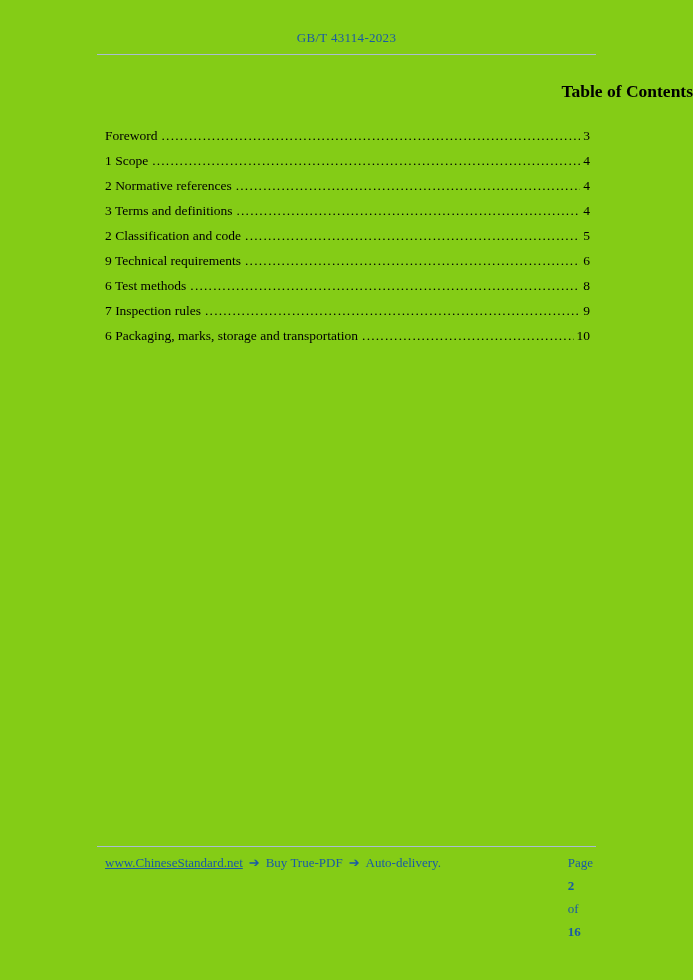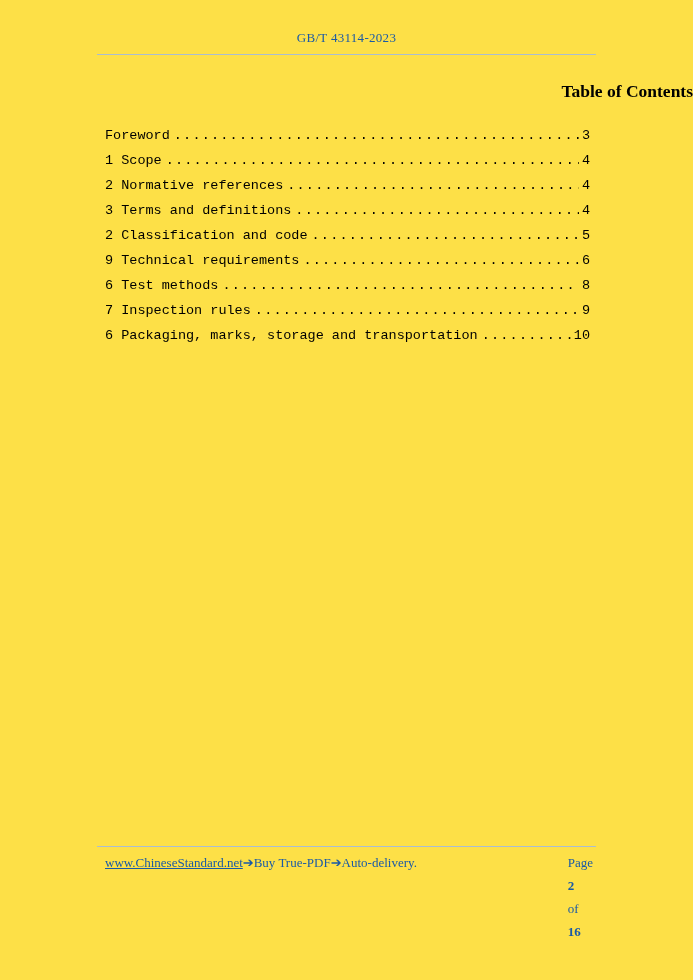--- a/index.html
+++ b/index.html
@@ -1,20 +1,20 @@
 <!DOCTYPE html>
 <html style="--accent: #1a5aa6; --rule: #a9bdd2;"><head>
 <meta charset="utf-8">
 <style>
   html, body { margin: 0; padding: 0; background: #ffffff; }
   .page {
     position: relative;
     width: 693px;
     height: 980px;
-    background: #fde047;
+    background: #84cc16;
     font-family: "Liberation Serif", serif;
     color: #000000;
     box-sizing: border-box;
     overflow: hidden;
   }
   .doc-header { text-align: center; padding-top: 30px; }
   .std-num {
     font-size: 13px;
     color: var(--accent, #1a5aa6);
     letter-spacing: 0.3px;
@@ -28,21 +28,20 @@
   .doc-title {
     text-align: right;
     font-size: 17.5px;
     font-weight: bold;
     margin: 26px 0 0 0;
     color: #000;
   }
   .toc {
     margin: 24px 103px 0 105px;
     font-size: 13.5px;
-    font-family: Liberation Mono, monospace;
   }
   .toc-row {
     display: flex;
     align-items: baseline;
     line-height: 19px;
     margin-bottom: 6px;
   }
   .toc-row .lbl { white-space: nowrap; }
   .toc-row .leader {
     flex: 1;
@@ -72,21 +71,21 @@
   }
   .doc-footer .rule { margin: 0 97px 8px 97px; }
   .footer-row {
     display: flex;
     justify-content: space-between;
     align-items: baseline;
     margin: 0 100px 0 105px;
     font-size: 13px;
     color: var(--accent, #1a5aa6);
   }
-  .footer-left { display: inline-flex; gap: 0; align-items: baseline; }
+  .footer-left { display: inline-flex; gap: 6px; align-items: baseline; }
   .footer-left .site {
     text-decoration: underline;
     color: var(--accent, #1a5aa6);
     cursor: pointer;
   }
   .footer-right { display: inline-flex; gap: 7px; align-items: baseline; flex-direction: column; }
   .footer-right .num { font-weight: bold; }
   .arrow { font-size: 13px; }
 </style>
 </head>

